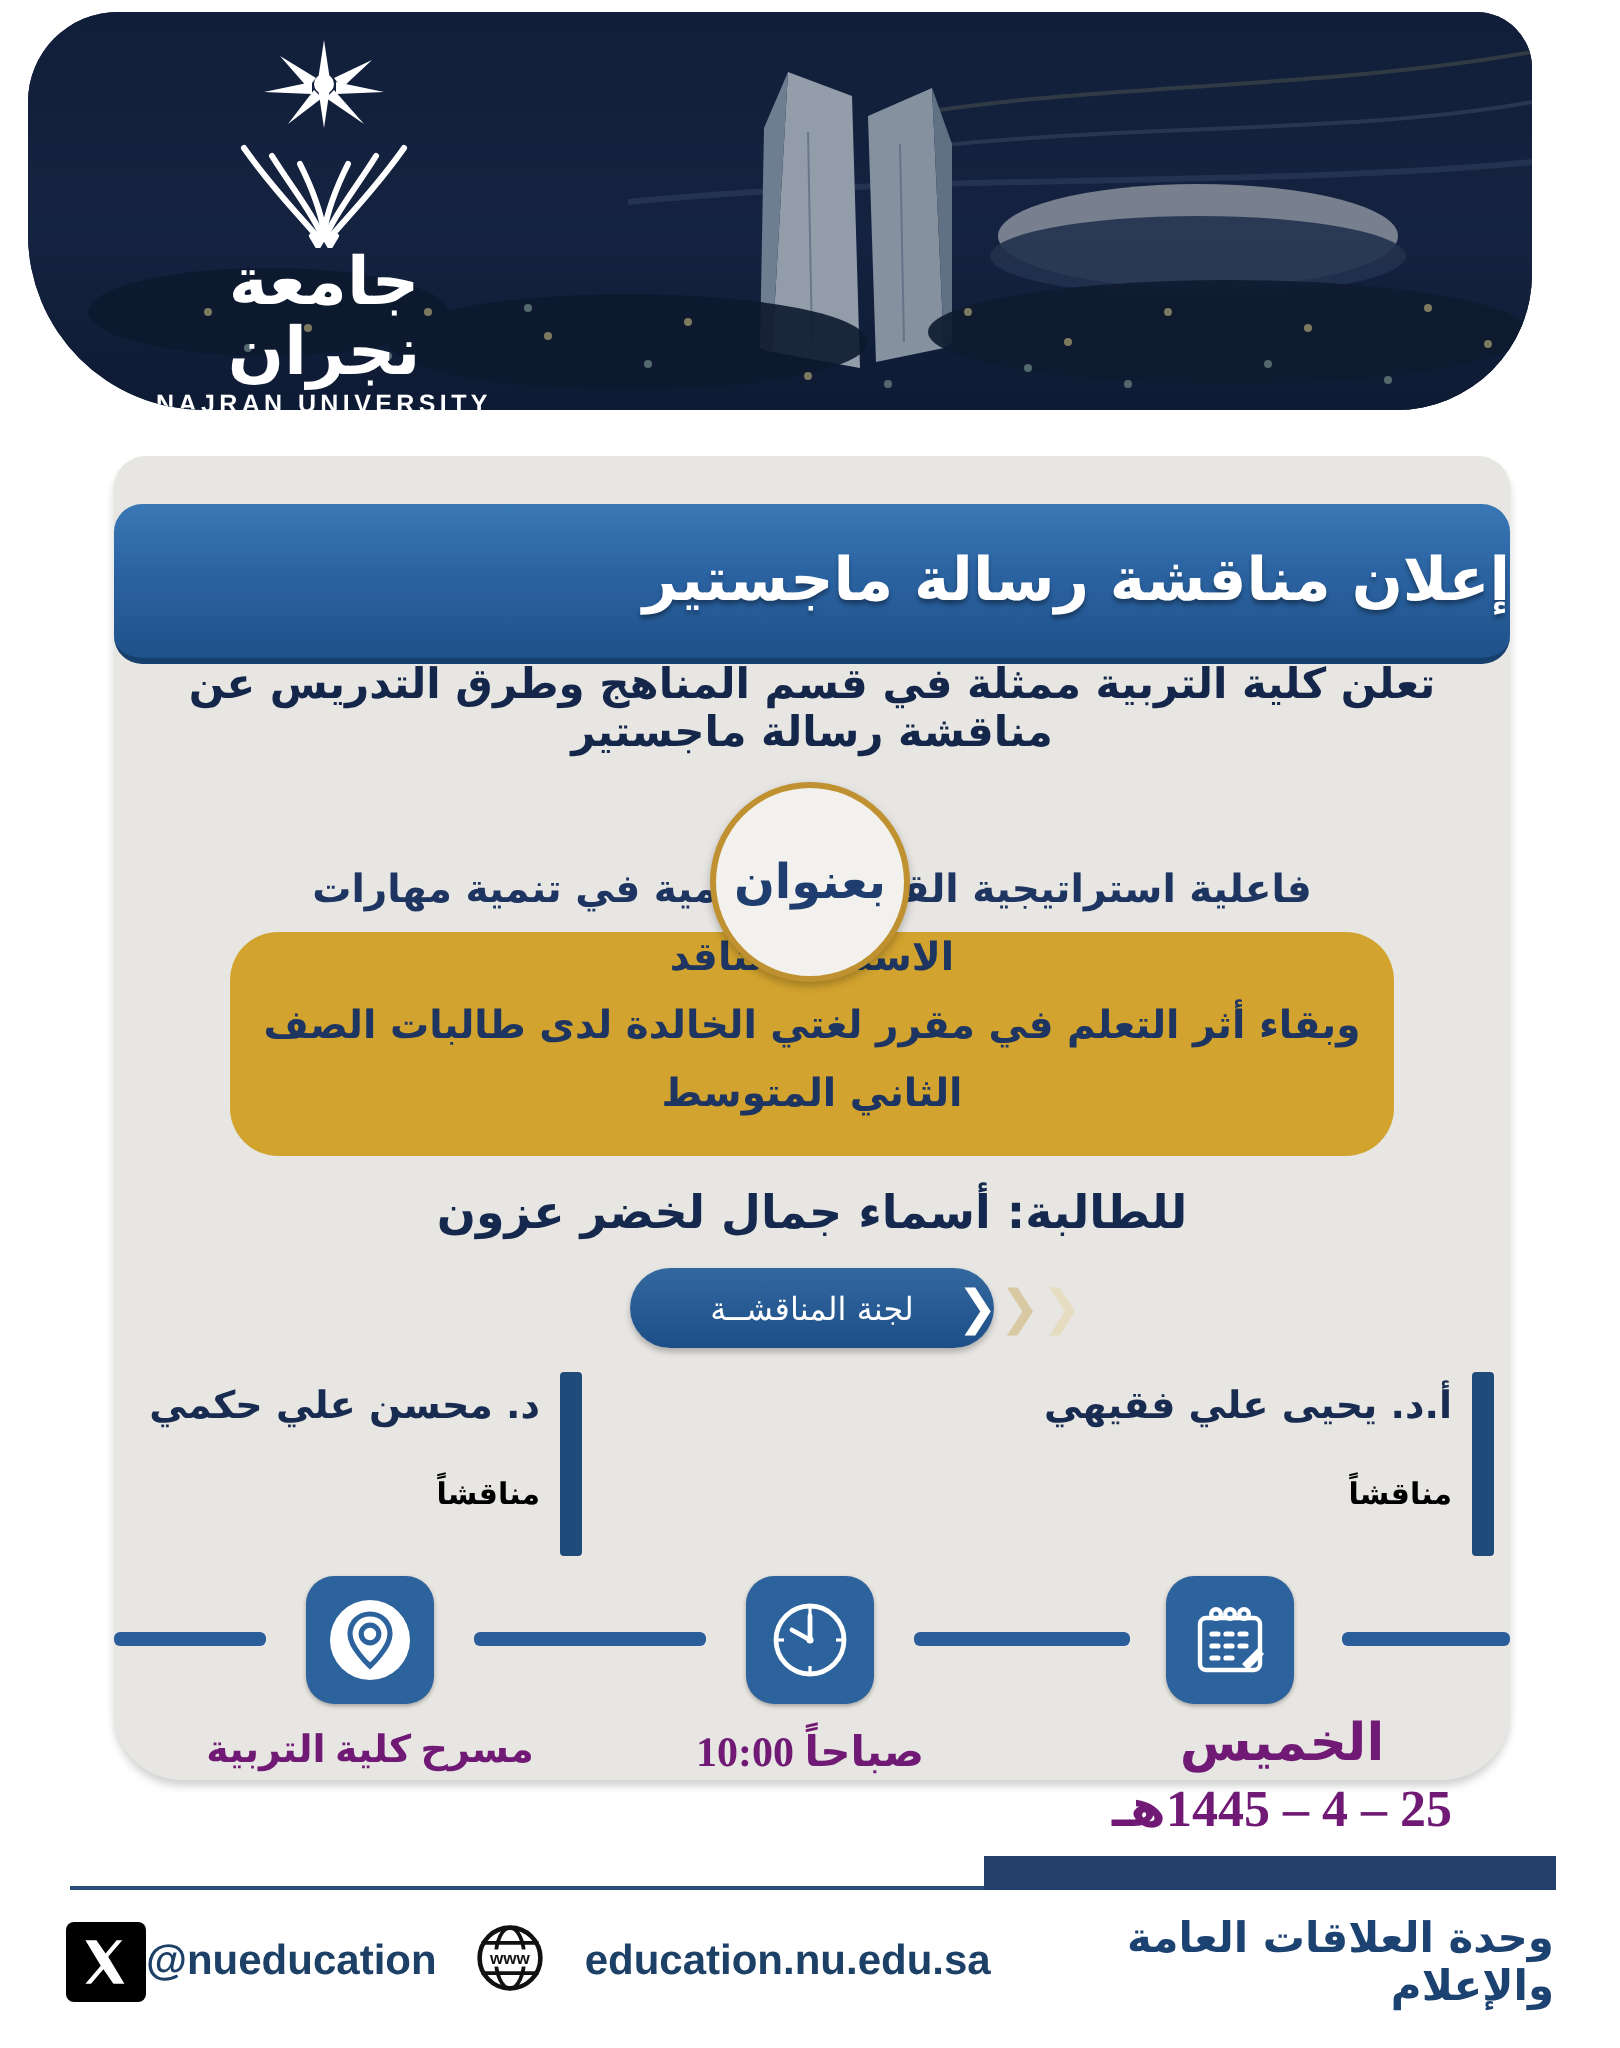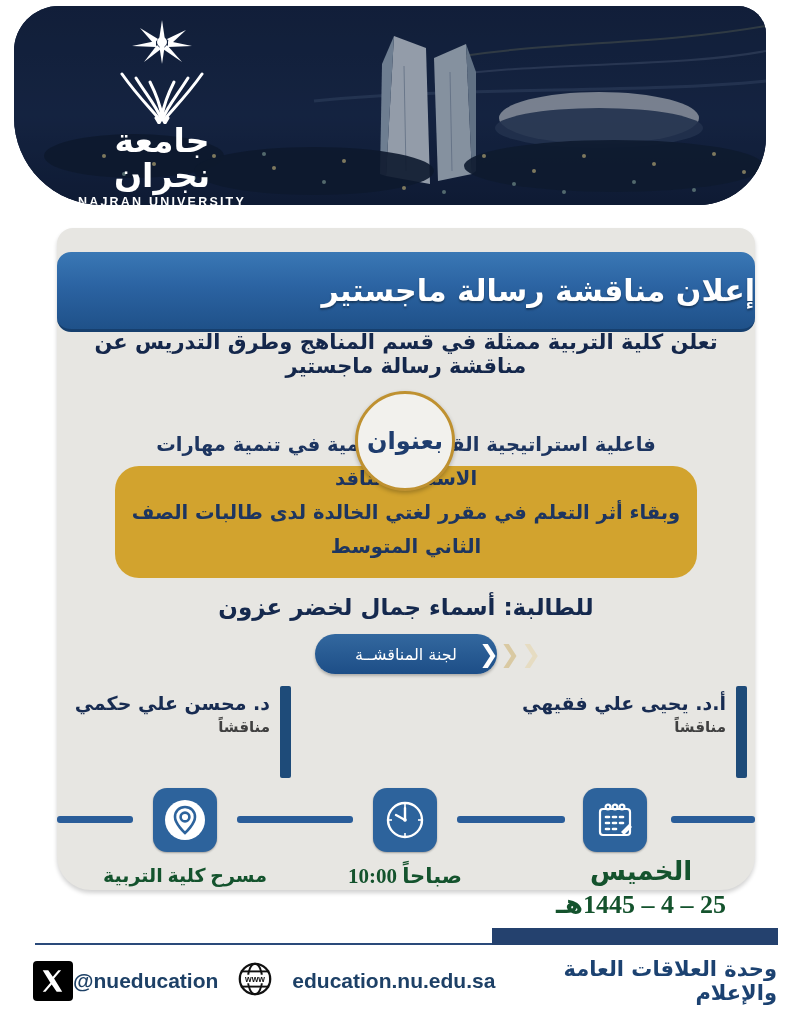--- a/index.html
+++ b/index.html
@@ -84,37 +84,37 @@
 
   .committee-row {
     position:absolute; top:458px; left:0; width:698px; height:92px;
     display:flex; flex-direction:row; justify-content:space-between; padding:0 8px;
   }
   .member { display:flex; flex-direction:row; align-items:stretch; width:226px; }
   .member .bar { width:11px; min-height:78px; border-radius:2px; background:#1e4b79; margin-left:10px; }
   .member .bar.gold { background:#e3b23d; }
   .member .texts { flex:1; text-align:right; padding-top:6px; }
   .member .name { color:#182c52; font-size:19px; font-weight:bold; }
-  .member .role { color:#404040; font-size:15px; font-weight:bold; margin-top:4px; }
+  .member .role { color:#000000; font-size:15px; font-weight:bold; margin-top:24px; }
 
   .schedule-row { position:absolute; top:560px; left:0; width:698px; height:100px; }
   .sline { position:absolute; top:28px; height:7px; background:#2a5d99; border-radius:3px; }
   .sline.l1 { left:614px; width:84px; }            
   .sline.l2 { left:400px; width:108px; }
   .sline.l3 { left:180px; width:116px; }
   .sline.l4 { left:0; width:76px; }
   .icon-box {
     position:absolute; top:0; width:64px; height:64px; border-radius:14px;
     background:#2d639c; display:flex; align-items:center; justify-content:center;
     box-shadow:0 1px 2px rgba(0,0,0,0.3);
   }
   .icon-box.cal  { left:526px; }
   .icon-box.clk  { left:316px; }
   .icon-box.pin  { left:96px; }
-  .slabel { position:absolute; text-align:center; color:#14532d; font-weight:bold;
+  .slabel { position:absolute; text-align:center; color:#701a75; font-weight:bold;
             font-family:"Liberation Serif","DejaVu Sans",serif; }
   .slabel.cal  { left:484px; width:200px; top:68px; font-size:26px; line-height:1.25;}
   .slabel.clk  { left:248px; width:200px; top:76px; font-size:21px; }
   .slabel.pin  { left:28px;  width:200px; top:76px; font-size:19px; }
   .ltr { direction:ltr; unicode-bidi:isolate; }
 
   
   .rules { position:absolute; left:0; top:926px; width:810px; height:20px; }
   .thin-line { position:absolute; left:35px; bottom:1px; width:457px; height:2px; background:#2a4a7a; }
   .thick-bar { position:absolute; left:492px; bottom:1px; width:286px; height:17px; background:#24416e; }

